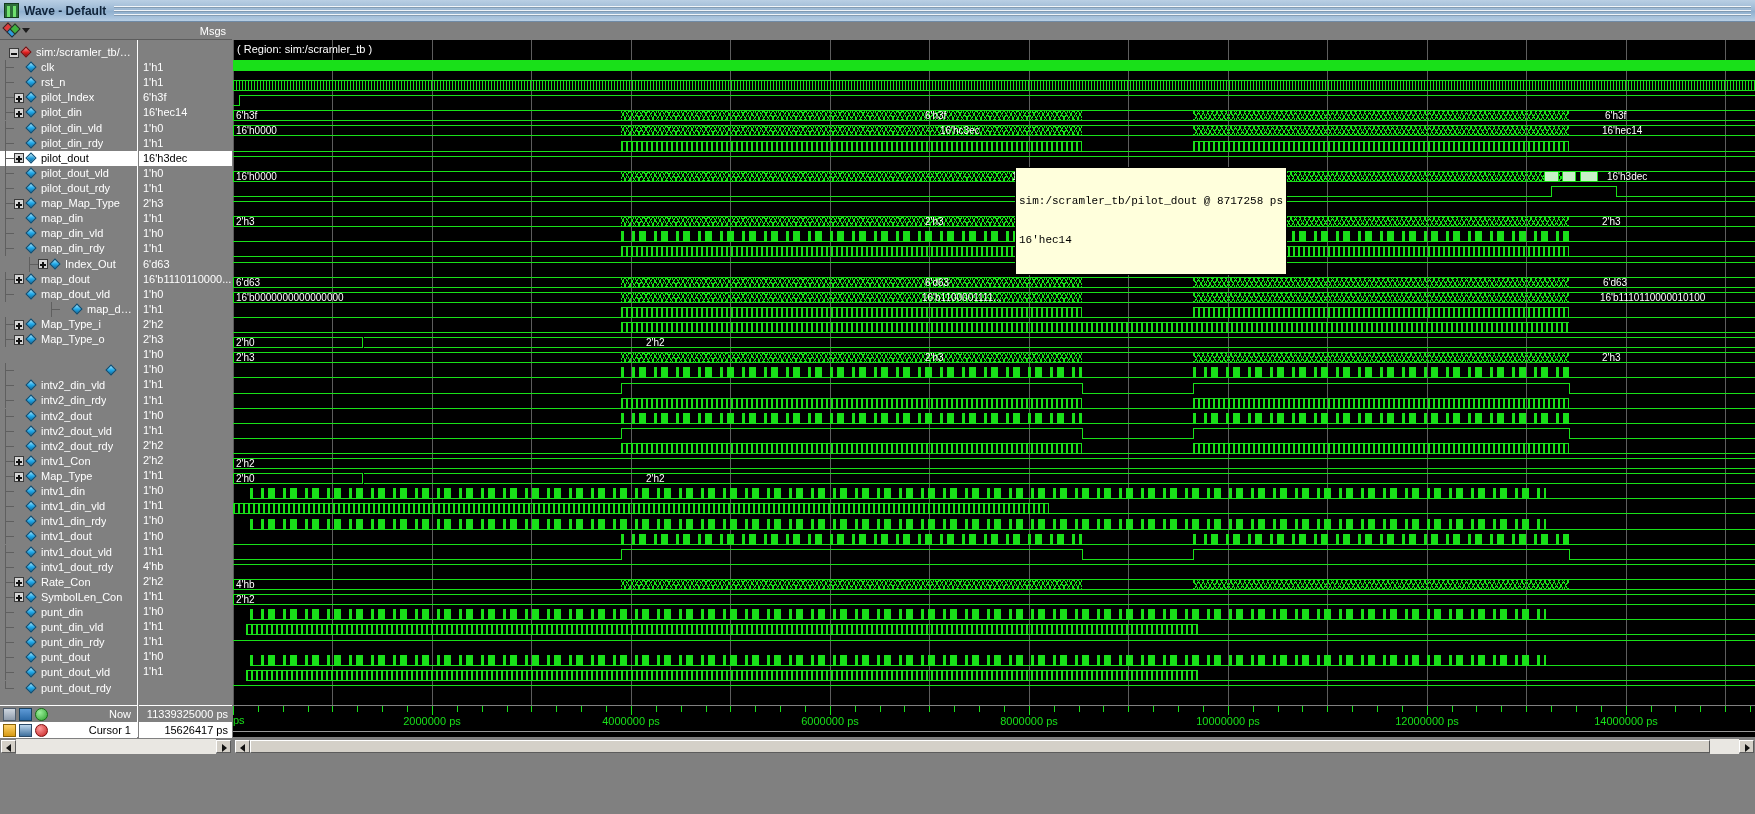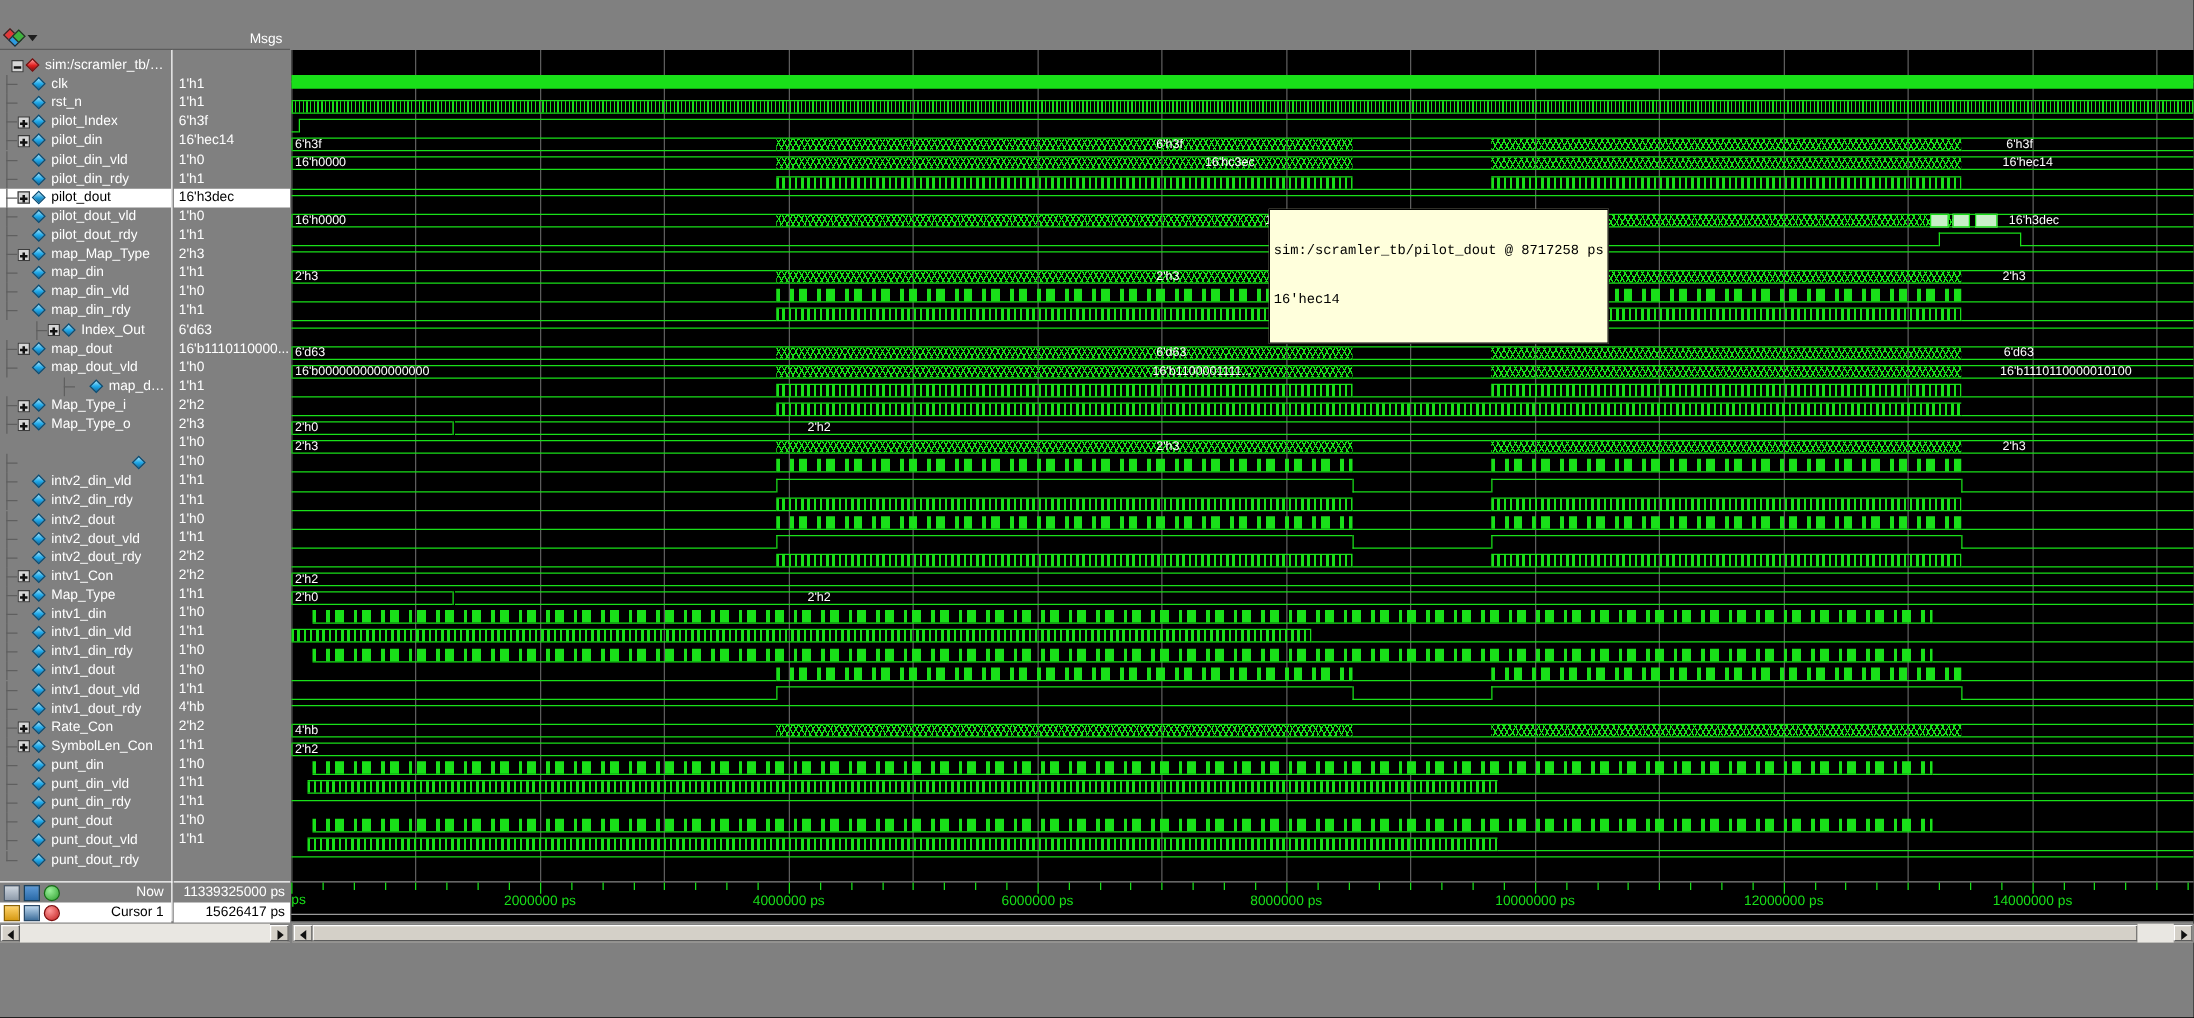--- a/index.html
+++ b/index.html
@@ -178,20 +178,25 @@
   .sb-arrow.right::after { border-left:5px solid #111; left:5px; }
   .sb-thumb { height:13px; background:#d4d0c8; border:1px solid #ffffff;
               border-right-color:#5c5c5c; border-bottom-color:#5c5c5c; flex:0 0 auto; }
   .sb-track { flex:1 1 auto; height:15px; background:#e9e7e2; }
 </style>
 </head>
 <body>
 
 <div id="app">
 
+  <div class="titlebar">
+    <div class="tb-icon"></div>
+    <div class="tb-title">Wave - Default</div>
+    <div class="tb-grip"></div>
+  </div>
 
   <div class="toolstrip">
     <div class="diamond-ic">
         <i class="a"></i>
         <i class="b"></i>
         <i class="c"></i>
       </div>
     <div class="caret-dn"></div>
   </div>
   <div class="msgs-cell">Msgs</div>
@@ -574,20 +579,21 @@
       <div class="val-row" style="margin-top: 0px;">2'h2</div>
       <div class="val-row" style="margin-top: 0px;">1'h1</div>
       <div class="val-row" style="margin-top: 0px;">1'h0</div>
       <div class="val-row" style="margin-top: 0px;">1'h1</div>
       <div class="val-row" style="margin-top: 0px;">1'h1</div>
       <div class="val-row" style="margin-top: 0px;">1'h0</div>
       <div class="val-row" style="margin-top: 0px;">1'h1</div>
     </div>
 
   <div class="wave-pane" id="wavePane">
+    <div class="wave-region">( Region: sim:/scramler_tb )</div>
   <div class="gridcol" style="left: 0px;"></div>
       <div class="gridcol" style="left: 99px;"></div>
       <div class="gridcol" style="left: 199px;"></div>
       <div class="gridcol" style="left: 298px;"></div>
       <div class="gridcol" style="left: 398px;"></div>
       <div class="gridcol" style="left: 497px;"></div>
       <div class="gridcol" style="left: 597px;"></div>
       <div class="gridcol" style="left: 696px;"></div>
       <div class="gridcol" style="left: 796px;"></div>
       <div class="gridcol" style="left: 895px;"></div>
@@ -626,21 +632,21 @@
         <div class="buscap-l" style="left: 0px;"></div>
         <div class="lvl-hi" style="left: 1px; width: 387px;"></div>
         <div class="lvl-lo" style="left: 1px; width: 387px;"></div>
         <div class="hatch" style="left: 388px; width: 461px;"></div>
         <div class="lvl-hi" style="left: 849px; width: 111px;"></div>
         <div class="lvl-lo" style="left: 849px; width: 111px;"></div>
         <div class="hatch" style="left: 960px; width: 376px;"></div>
         <div class="lvl-hi" style="left: 1336px; width: 186px;"></div>
         <div class="lvl-lo" style="left: 1336px; width: 186px;"></div>
         <div class="buslabel" style="left: 0px;">16'h0000</div>
-        <div class="buslabel" style="left: 728px;">16'hc3ec</div>
+        <div class="buslabel" style="left: 704px;">16'hc3ec</div>
         <div class="buslabel" style="left: 1366px;">16'hec14</div>
       </div>
       <div class="wrow" style="top: 98.6px;">
         <div class="lvl-lo" style="left: 0px; width: 388px;"></div>
         <div class="fastclk" style="left: 388px; width: 461px;"></div>
         <div class="lvl-lo" style="left: 849px; width: 111px;"></div>
         <div class="fastclk" style="left: 960px; width: 376px;"></div>
         <div class="lvl-lo" style="left: 1336px; width: 186px;"></div>
       </div>
       <div class="wrow" style="top: 113.72px;">

